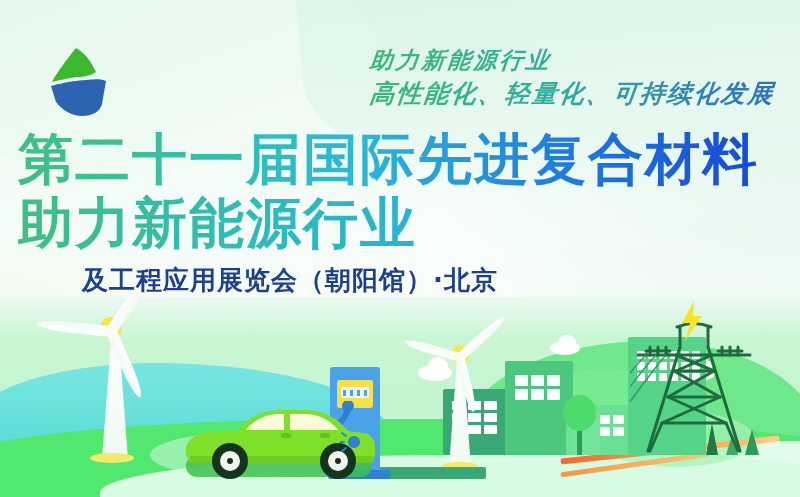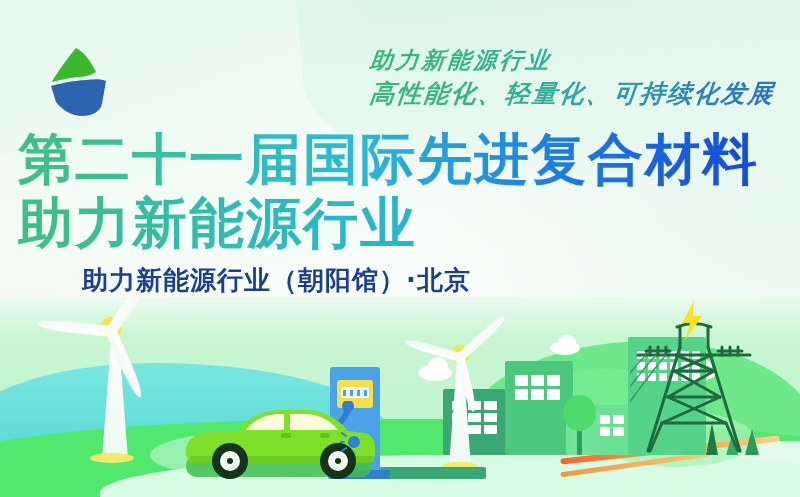--- a/index.html
+++ b/index.html
@@ -366,16 +366,16 @@
     <div class="slogan-line">助力新能源行业</div>
     <div class="slogan-line l2">高性能化、轻量化、可持续化发展</div>
   </div>
 
   <div class="title">
     <div class="title-line">第二十一届国际先进复合材料</div>
     <div class="title-line l2">助力新能源行业</div>
   </div>
 
   <div class="datarow">
-    <div class="venue">助力新能源行业（朝阳馆）·北京</div>
+    <div class="venue">及工程应用展览会（朝阳馆）·北京</div>
   </div>
 
 </div>
 
 </body></html>

